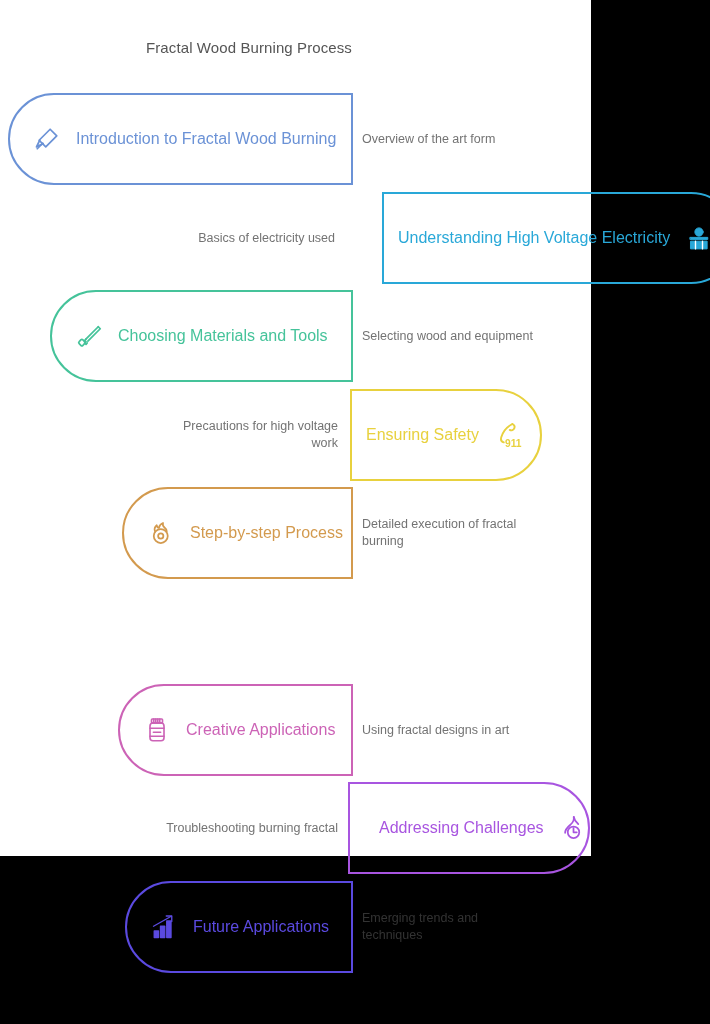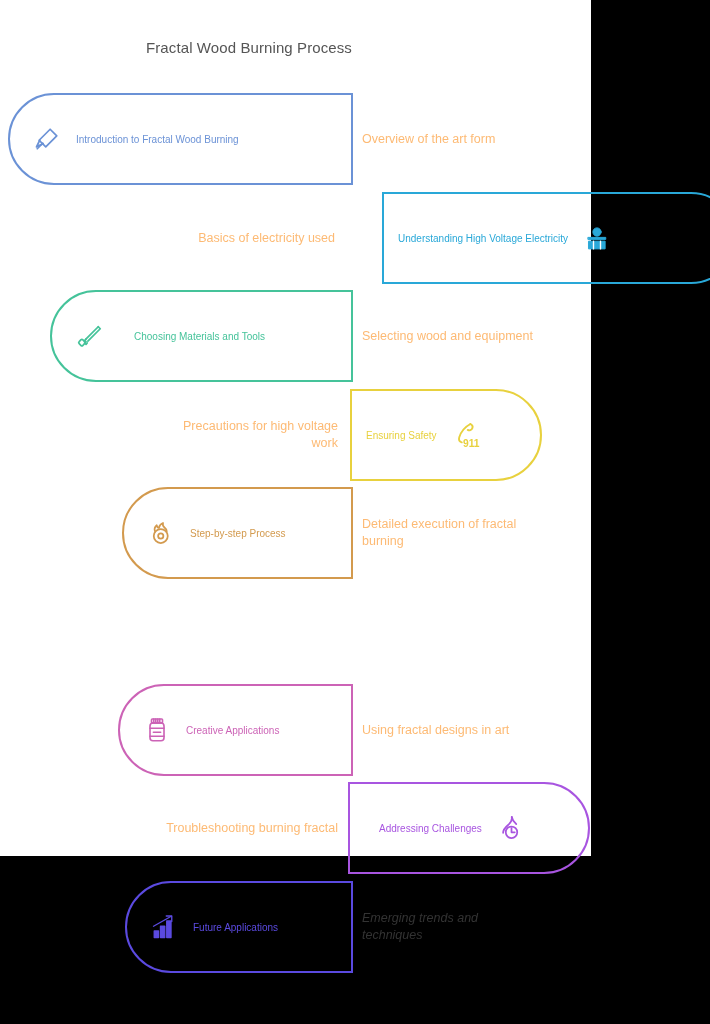--- a/index.html
+++ b/index.html
@@ -74,40 +74,40 @@
   }
   .tl-box.right-row {
     
     border-radius: 0 46px 46px 0;
     padding-left: 14px;
     padding-right: 22px;
     justify-content: flex-start;
   }
 
   .tl-label {
-    font-size: 10px;
+    font-size: 16px;
     white-space: nowrap;
   }
 
   .tl-icon {
     width: 30px;
     height: 30px;
     flex: 0 0 30px;
     display: block;
   }
   .tl-icon svg { display: block; width: 30px; height: 30px; }
 
   .left-row .tl-icon  { margin-right: 14px; }
   .right-row .tl-icon { margin-left: 14px; }
 
   
   .tl-desc {
     position: absolute;
     font-size: 12.5px;
-    color: #fdba74;
+    color: #737373;
     line-height: 17px;
     top: 0;
     height: 92px;
     display: flex;
     align-items: center;
   }
   .tl-desc.desc-right {
     
     text-align: left;
     justify-content: flex-start;
@@ -157,21 +157,21 @@
           <path d="M9.2 14.5v6.2M14.8 14.5v6.2" stroke="#ffffff" stroke-width="1.1"></path>
         </svg>
       </span>
     </div>
     <div class="tl-desc desc-left" style="left:160px; width:175px;">
       <span>Basics of electricity used</span>
     </div>
   </div>
 
   <div class="tl-row" style="top:290px;">
-    <div class="tl-box left-row" style="left:50px; width:303px; border-color:#45c39a;gap:16px;">
+    <div class="tl-box left-row" style="left:50px; width:303px; border-color:#45c39a;">
       <span class="tl-icon">
         <svg viewBox="0 0 24 24" fill="none" stroke="#45c39a" stroke-width="1.4" stroke-linecap="round" stroke-linejoin="round">
           <path d="M19.4 4.6 9.5 14.5"></path>
           <path d="M19.4 4.6 21 6.2 11.1 16.1"></path>
           <path d="M9.5 14.5l-1 1.1 1.1 1 -1.1 1.1 1.1 1 1-1.1"></path>
           <rect x="4.2" y="15.2" width="4.2" height="4.2" rx="1.2" transform="rotate(-45 6.3 17.3)"></rect>
         </svg>
       </span>
       <span class="tl-label" style="color:#45c39a;">Choosing Materials and Tools</span>
     </div>
@@ -253,18 +253,18 @@
         <svg viewBox="0 0 24 24" fill="#5b4ae0" stroke="#5b4ae0" stroke-width="1.1" stroke-linecap="round" stroke-linejoin="round">
           <rect x="4.2" y="15.2" width="3.4" height="5.2"></rect>
           <rect x="9.2" y="11.4" width="3.4" height="9"></rect>
           <rect x="14.2" y="7.2" width="3.4" height="13.2"></rect>
           <path d="M3.6 11.4 17.8 3.4" fill="none"></path>
           <path d="M13.8 3.2h4.4v4.4" fill="none"></path>
         </svg>
       </span>
       <span class="tl-label" style="color:#5b4ae0;">Future Applications</span>
     </div>
-    <div class="tl-desc desc-right" style="left:362px; width:170px;font-style:italic;">
+    <div class="tl-desc desc-right" style="left:362px; width:170px;">
       <span>Emerging trends and techniques</span>
     </div>
   </div>
 
 </div>
 
 </body></html>

